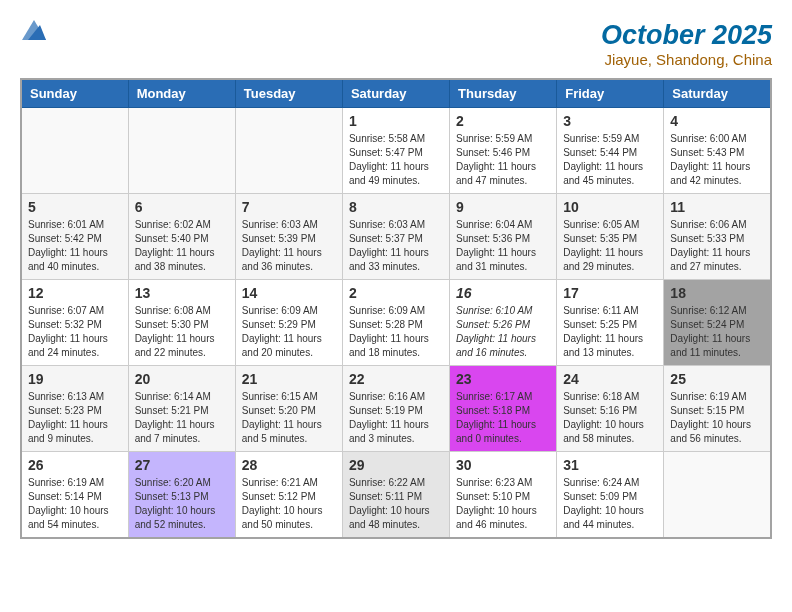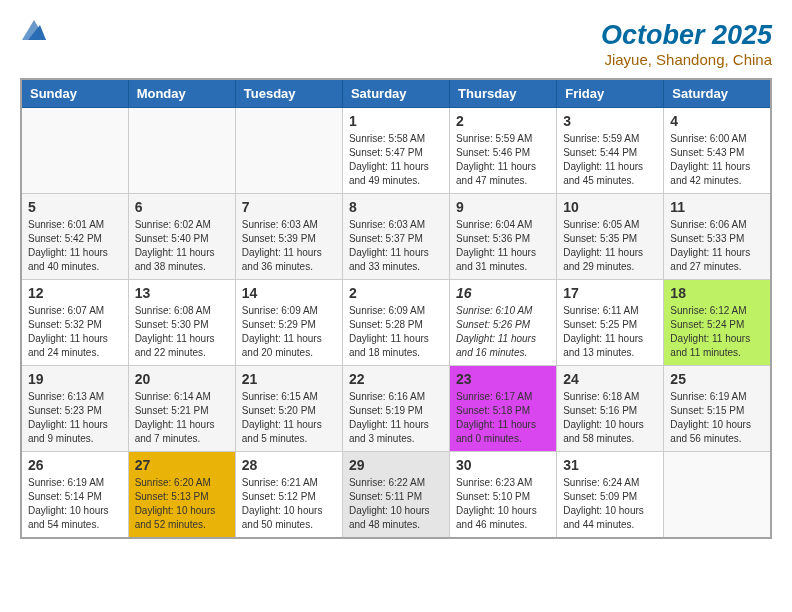--- a/index.html
+++ b/index.html
@@ -179,21 +179,21 @@
           <div class="day-info">Sunrise: 6:09 AM<br>Sunset: 5:28 PM<br>Daylight: 11 hours and 18 minutes.</div>
         </td>
         <td style="background: rgb(255, 255, 255); font-style: italic;">
           <div class="day-number">16</div>
           <div class="day-info">Sunrise: 6:10 AM<br>Sunset: 5:26 PM<br>Daylight: 11 hours and 16 minutes.</div>
         </td>
         <td style="background: rgb(255, 255, 255);">
           <div class="day-number">17</div>
           <div class="day-info">Sunrise: 6:11 AM<br>Sunset: 5:25 PM<br>Daylight: 11 hours and 13 minutes.</div>
         </td>
-        <td style="background: #bef264;">
+        <td style="background: #a3a3a3;">
           <div class="day-number">18</div>
           <div class="day-info">Sunrise: 6:12 AM<br>Sunset: 5:24 PM<br>Daylight: 11 hours and 11 minutes.</div>
         </td>
       </tr>
       <tr style="background: rgb(245, 245, 245);">
         <td style="background: rgb(245, 245, 245);">
           <div class="day-number">19</div>
           <div class="day-info">Sunrise: 6:13 AM<br>Sunset: 5:23 PM<br>Daylight: 11 hours and 9 minutes.</div>
         </td>
         <td style="background: rgb(245, 245, 245);">
@@ -219,21 +219,21 @@
         <td style="background: rgb(245, 245, 245);">
           <div class="day-number">25</div>
           <div class="day-info">Sunrise: 6:19 AM<br>Sunset: 5:15 PM<br>Daylight: 10 hours and 56 minutes.</div>
         </td>
       </tr>
       <tr style="background: rgb(255, 255, 255);">
         <td style="background: rgb(255, 255, 255);">
           <div class="day-number">26</div>
           <div class="day-info">Sunrise: 6:19 AM<br>Sunset: 5:14 PM<br>Daylight: 10 hours and 54 minutes.</div>
         </td>
-        <td style="background: #eab308;">
+        <td style="background: #c4b5fd;">
           <div class="day-number">27</div>
           <div class="day-info">Sunrise: 6:20 AM<br>Sunset: 5:13 PM<br>Daylight: 10 hours and 52 minutes.</div>
         </td>
         <td style="background: rgb(255, 255, 255);">
           <div class="day-number">28</div>
           <div class="day-info">Sunrise: 6:21 AM<br>Sunset: 5:12 PM<br>Daylight: 10 hours and 50 minutes.</div>
         </td>
         <td style="background: #e5e5e5;">
           <div class="day-number">29</div>
           <div class="day-info">Sunrise: 6:22 AM<br>Sunset: 5:11 PM<br>Daylight: 10 hours and 48 minutes.</div>

